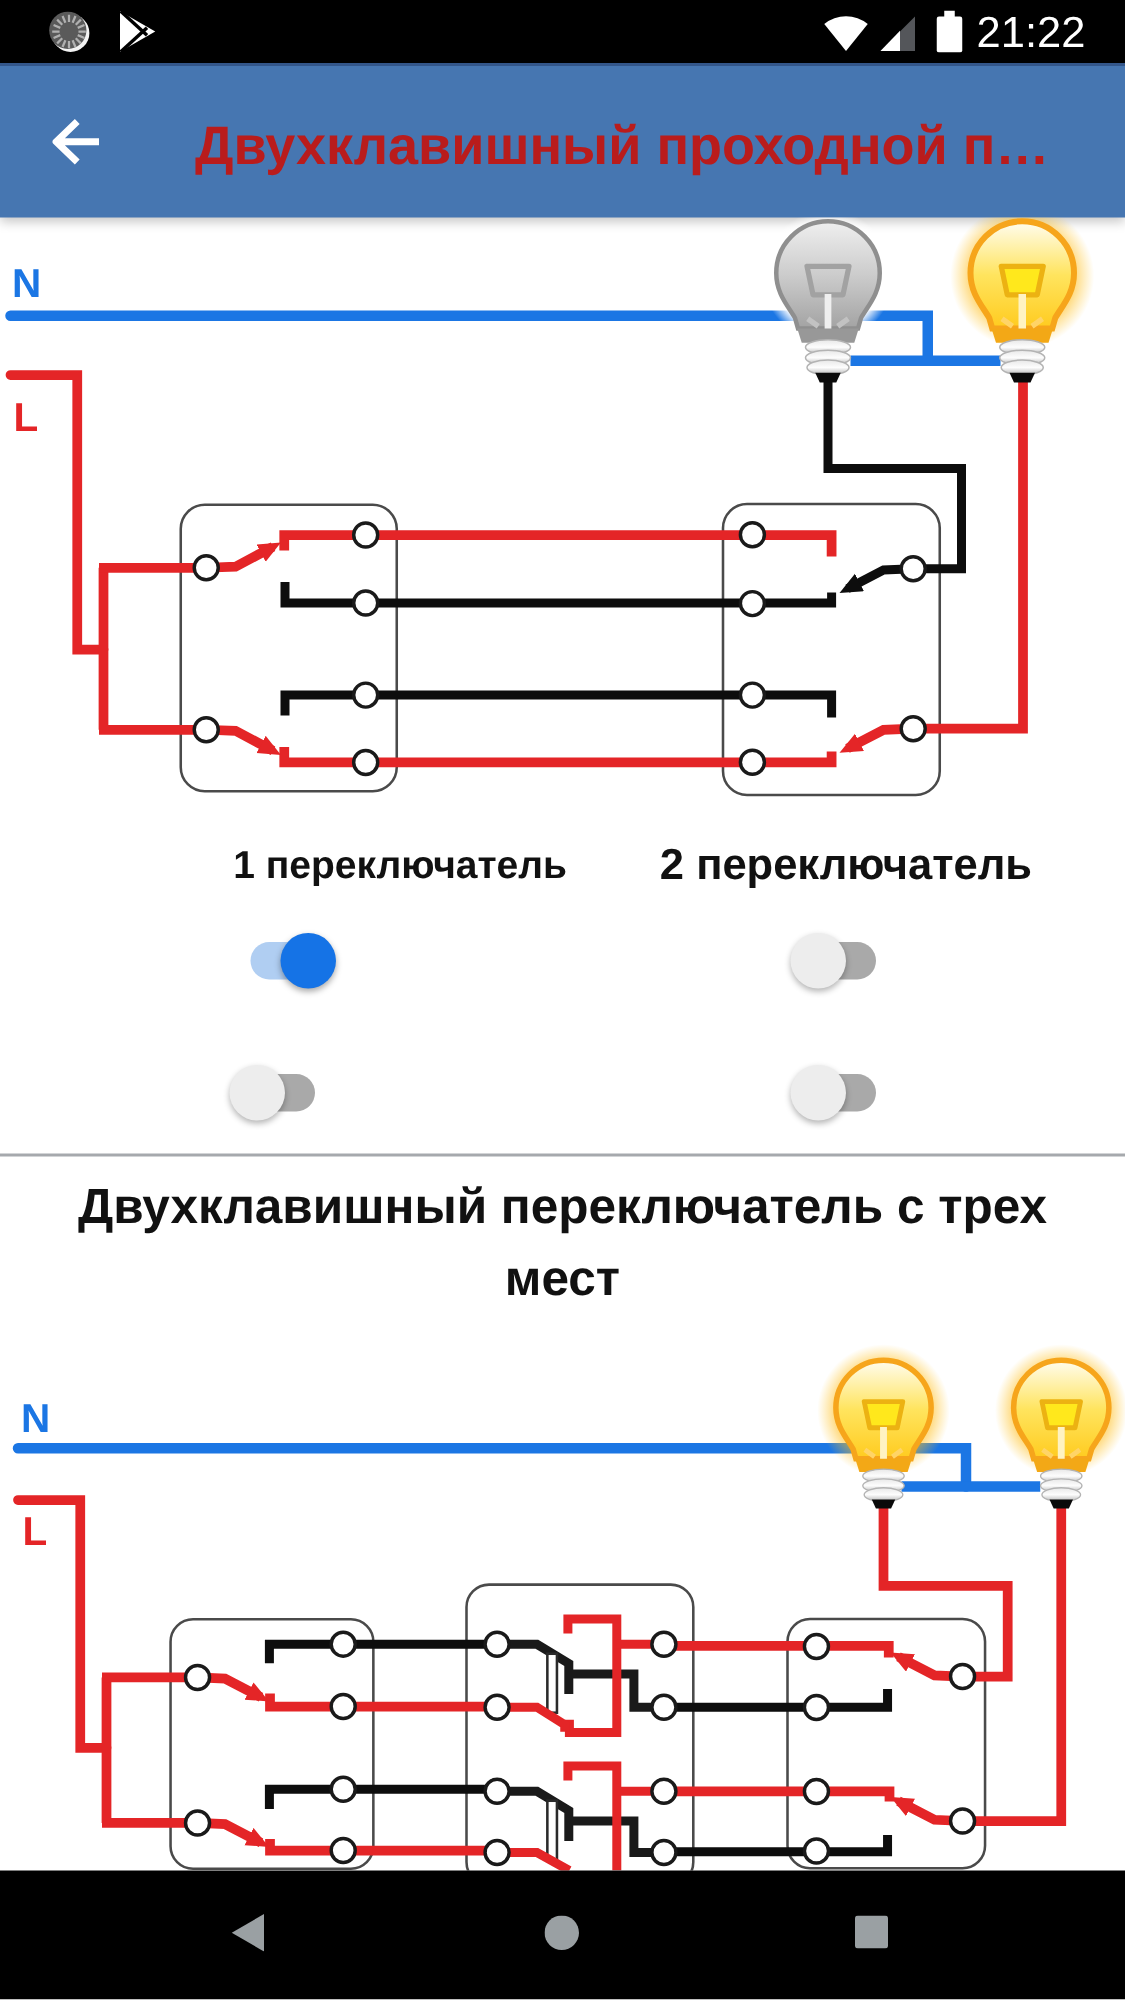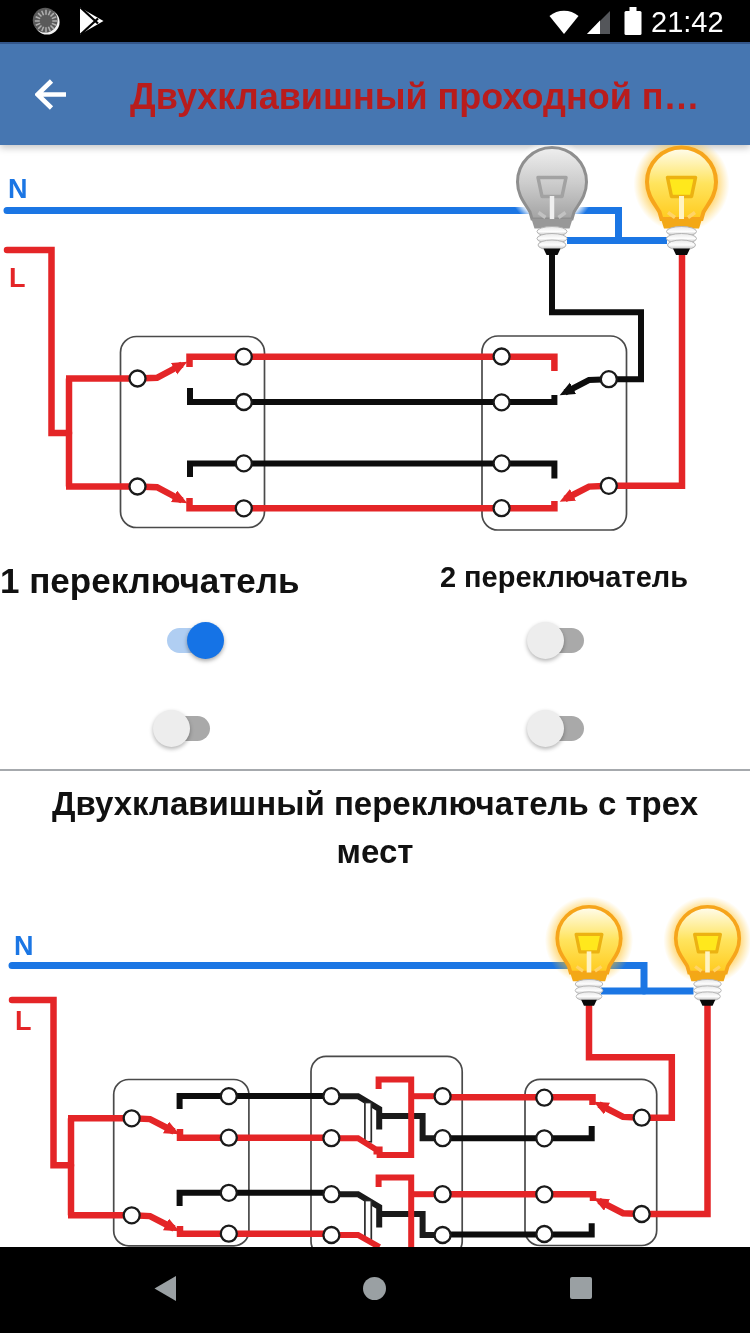--- a/index.html
+++ b/index.html
@@ -47,21 +47,21 @@
 <svg class="abs" style="left:586px;top:10px;" width="25" height="25" viewBox="0 0 25 25">
 <path d="M1,24 L24,24 L24,1 Z" fill="#54565a"></path>
 <path d="M1,24 L14,24 L14,10.5 Z" fill="#fff"></path>
 </svg>
 
 <svg class="abs" style="left:624px;top:7px;" width="18" height="28" viewBox="0 0 18 28">
 <rect x="5.5" y="0" width="7" height="5" fill="#fff"></rect>
 <rect x="0.5" y="4" width="17" height="24" rx="1.5" fill="#fff"></rect>
 </svg>
 
-<div class="abs" style="left:651px;top:6px;color:#fff;font-size:29px;font-weight:400;">21:42</div>
+<div class="abs" style="left:651px;top:6px;color:#fff;font-size:29px;font-weight:400;">21:22</div>
 
 <div class="abs" style="left:0;top:42px;width:750px;height:103px;background:#4676b1;box-shadow:0 3px 7px rgba(0,0,0,0.22);"></div>
 <div class="abs" style="left:0;top:42px;width:750px;height:2px;background:#33568a;"></div>
 
 <svg class="abs" style="left:35px;top:79px;" width="32" height="31" viewBox="0 0 32 31">
 <path d="M16.5,2 L2.5,15.5 L16.5,29 M3.5,15.5 H31" fill="none" stroke="#fff" stroke-width="4.6" stroke-linecap="butt" stroke-linejoin="miter"></path>
 </svg>
 
 <div class="abs" style="left:130px;top:76px;color:#b91c1c;font-size:36px;font-weight:700;white-space:nowrap;">Двухклавишный проходной п…</div>
 
@@ -180,21 +180,21 @@
 
 <use href="#bulbG" x="552" y="37"></use>
 
 <use href="#bulbY" x="681.5" y="37"></use>
 
 <text x="8" y="53" font-family="Liberation Sans, sans-serif" font-size="27" font-weight="bold" fill="#1b76e4">N</text>
 
 <text x="9" y="142" font-family="Liberation Sans, sans-serif" font-size="27" font-weight="bold" fill="#e42527">L</text>
 </svg>
 
-<div class="abs" style="left:0;top:561px;width:378px;text-align:left;font-size:35px;font-weight:700;color:#111;">1 переключатель</div>
+<div class="abs" style="left:0;top:561px;width:378px;text-align:right;font-size:26px;font-weight:700;color:#111;">1 переключатель</div>
 
 <div class="abs" style="left:375px;top:561px;width:378px;text-align:center;font-size:29px;font-weight:700;color:#111;">2 переключатель</div>
 
 <div class="abs" style="left:0;top:769px;width:750px;height:2px;background:#a6a9ad;"></div>
 
 <div class="abs" style="left:0;top:780px;width:750px;text-align:center;font-size:33px;font-weight:700;color:#111;line-height:48px;">Двухклавишный переключатель с трех<br>мест</div>
 
 <svg class="abs" style="left:0;top:890px;" width="750" height="357" viewBox="0 0 750 357" xmlns="http://www.w3.org/2000/svg">
 
 <rect x="113.7" y="189.5" width="135.2" height="166.3" rx="15" fill="#fff" stroke="#4a4a4a" stroke-width="1.7"></rect>

